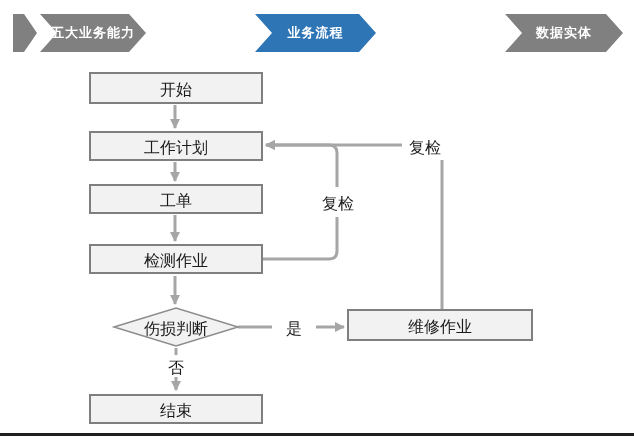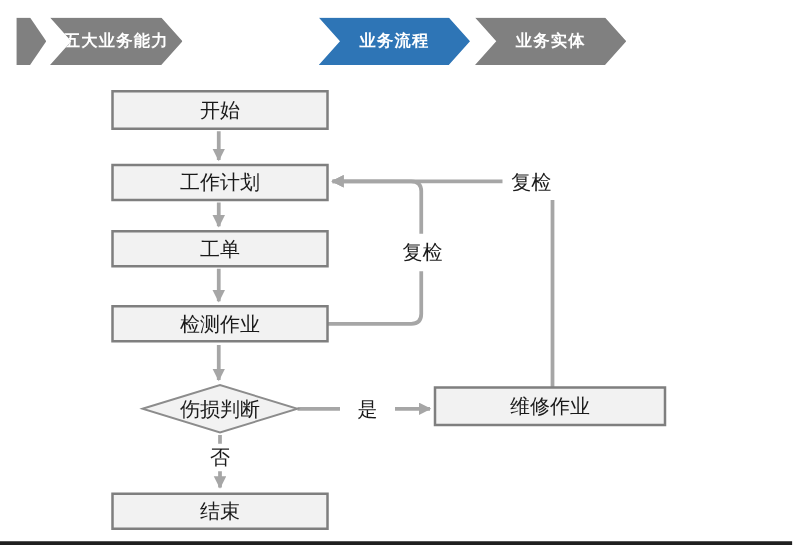--- a/index.html
+++ b/index.html
@@ -55,22 +55,22 @@
 <div class="canvas">
 
   <div class="nav">
     <div class="chev-piece"></div>
     <div class="chev b1">
       <span>五大业务能力</span>
     </div>
     <div class="chev b3 active">
       <span>业务流程</span>
     </div>
-    <div class="chev b4">
-      <span>业务实体</span>
+    <div class="chev b5">
+      <span>数据实体</span>
     </div>
   </div>
 
   <svg class="flow" width="634" height="439" viewBox="0 0 634 439" xmlns="http://www.w3.org/2000/svg">
     <defs>
       <marker id="arr" markerUnits="userSpaceOnUse" markerWidth="12" markerHeight="12" refX="9" refY="5" orient="auto">
         <path d="M0,0 L10,5 L0,10 Z" fill="#A6A6A6"></path>
       </marker>
     </defs>
 

